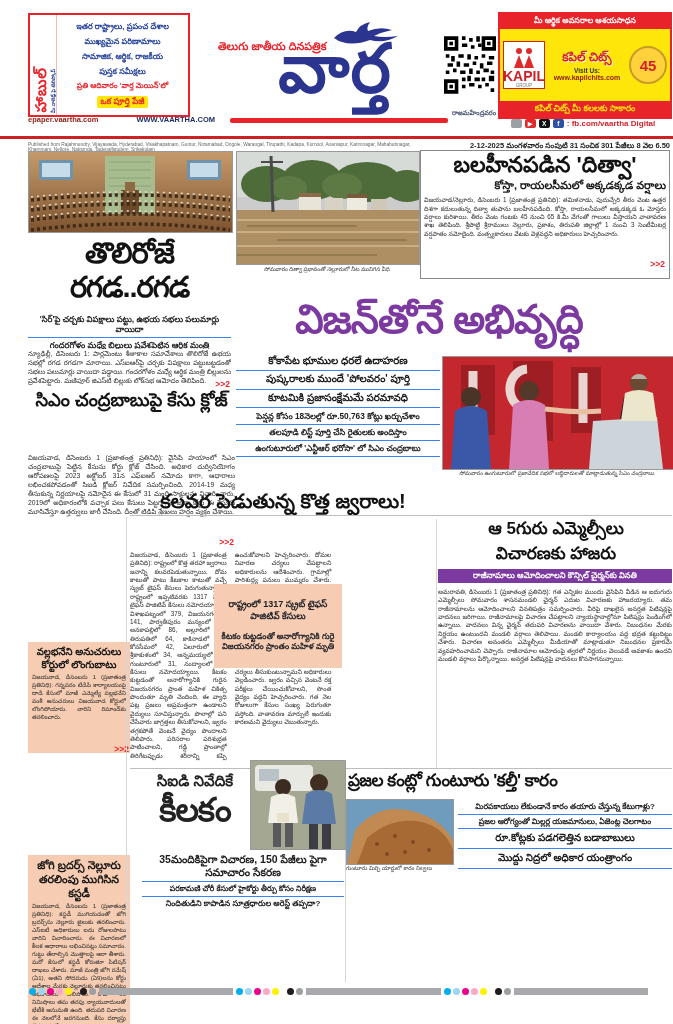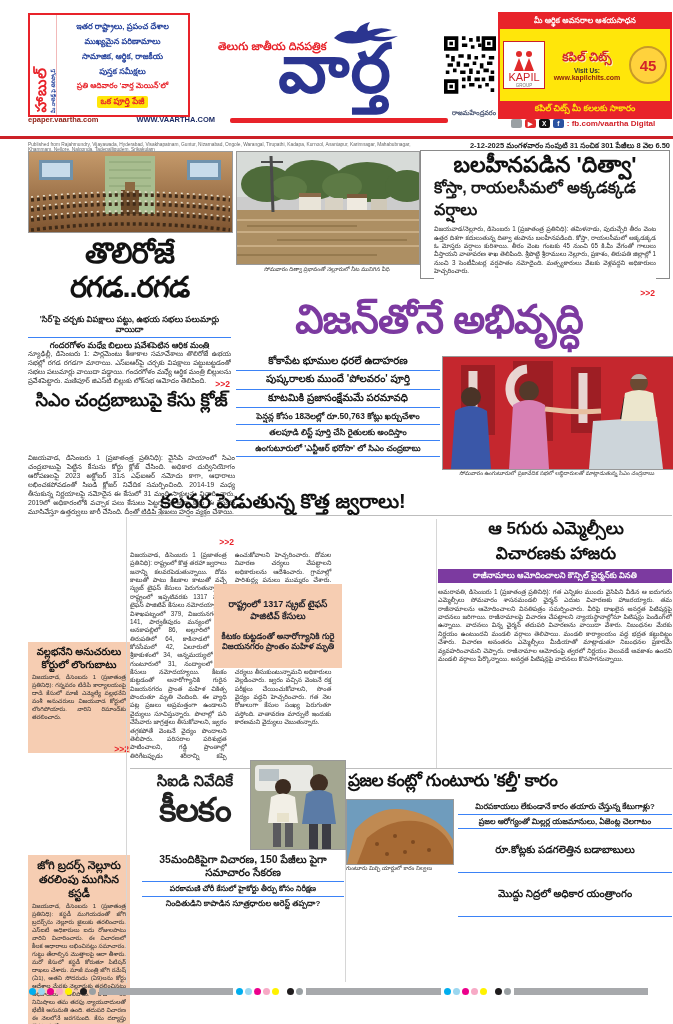--- a/index.html
+++ b/index.html
@@ -23,21 +23,21 @@
   .lad-url2{color:#1e2d66;}
   .mast-tagline{left:218px;top:40px;color:#e8232a;font-weight:bold;font-size:11px;}
   .mast-title{left:222px;top:26px;width:226px;color:#2b3590;font-weight:bold;font-size:68px;line-height:1.25;text-align:center;letter-spacing:1px;}
   .mast-rule{left:230px;top:118px;width:218px;height:5px;background:#e8232a;border-radius:2px;}
   .mast-edition{left:452px;top:109px;font-size:6.5px;color:#44506e;font-weight:bold;}
   .qr{left:444px;top:36px;width:52px;height:58px;}
   .right-ad{left:498px;top:12px;width:170px;height:103px;border:2px solid #e8232a;display:flex;flex-direction:column;}
   .rad-top{background:#e8232a;color:#fff;font-size:8px;font-weight:bold;text-align:center;padding:2px 0;}
   .rad-mid{background:#ffe60a;flex:1;display:flex;align-items:center;justify-content:space-between;padding:2px 3px;gap:2px;}
   .kapil-box{width:40px;height:46px;background:#fff;border:1px solid #cc2127;display:flex;flex-direction:column;align-items:center;justify-content:flex-end;}
-  .kapil-word{color:#cc2127;font-weight:normal;font-size:11px;line-height:1;}
+  .kapil-word{color:#cc2127;font-weight:bold;font-size:14px;line-height:1;}
   .kapil-sub{color:#777;font-size:4.5px;line-height:1.2;}
   .rad-midtext{flex:1;text-align:center;}
   .rad-brand{color:#d2232a;font-weight:bold;font-size:12px;text-shadow:1px 1px 0 #f9f3c2;}
   .rad-visit{color:#333;font-weight:bold;font-size:6.5px;}
   .rad-url{color:#8c1d12;font-weight:bold;font-size:7px;}
   .badge45{width:34px;height:34px;border-radius:50%;background:#ffd23c;border:2px solid #c89a28;display:flex;align-items:center;justify-content:center;color:#d2232a;font-weight:bold;font-size:15px;}
   .rad-bottom{background:#e8232a;color:#ffe60a;font-size:8.5px;font-weight:bold;text-align:center;padding:2px 0;}
   .social-row{left:498px;top:119px;width:170px;display:flex;align-items:center;justify-content:center;gap:3px;}
   .soc-ico{width:11px;height:9px;border-radius:2px;display:inline-flex;align-items:center;justify-content:center;color:#fff;font-size:6.5px;font-weight:bold;}
   .soc-print{background:#9aa0a3;}
@@ -66,23 +66,23 @@
   .parl-body{left:28px;top:349px;width:203px;height:39px;background:#fff;}
   .cm-hl{left:28px;top:390px;width:207px;text-align:center;font-size:18px;}
   .cm-body{left:28px;top:414px;width:207px;height:93px;background:#fff;}
   .sbox{padding:4px 4px 8px;overflow:hidden;}
   .sbox-title{font-weight:bold;color:#151515;text-align:center;line-height:1.25;}
   .box1{left:28px;top:510px;width:94px;height:99px;}
   .box2{left:28px;top:612px;width:94px;height:247px;}
   .sbox .bt{font-size:6px;margin-top:3px;}
   .flood-photo{left:236px;top:151px;width:182px;height:112px;}
   .flood-cap{left:236px;top:266px;width:182px;}
-  .cyc-box{left:420px;top:150px;width:250px;height:129px;border:1px solid #8a8a8a;background:#fff;box-sizing:border-box;padding:1px 13px;}
+  .cyc-box{left:420px;top:150px;width:250px;height:129px;border:1px solid #8a8a8a;background:#fff;box-sizing:border-box;padding:1px 3px;}
   .cyc-hl{font-size:22px;text-align:center;line-height:1.2;}
-  .cyc-sub{font-size:16px;font-weight:bold;text-align:left;color:#191919;margin:1px 0 2px;}
+  .cyc-sub{font-size:11px;font-weight:bold;text-align:right;color:#191919;margin:1px 0 2px;}
   .cyc-body{height:72px;position:relative;background:#fff;}
   .vis-hl{left:232px;top:294px;width:414px;text-align:center;font-size:40px;line-height:1.25;color:#7c3aa0;letter-spacing:-1px;font-weight:bold;}
   .vis-subs{left:236px;top:352px;width:204px;}
   .vis-subs .big{font-size:10.2px;}
   .vis-subs .small{font-size:8.3px;}
   .vis-photo{left:442px;top:356px;width:230px;height:112px;}
   .vis-cap{left:442px;top:470px;width:230px;}
   .fev-hl{left:130px;top:490px;width:306px;text-align:center;font-size:20px;}
   .fev-body{left:130px;top:551px;width:306px;height:216px;column-count:3;column-gap:8px;background:#fff;}
   .fev-box{left:214px;top:584px;width:128px;height:84px;box-sizing:border-box;padding:6px 5px;display:flex;flex-direction:column;justify-content:space-evenly;}
@@ -97,21 +97,21 @@
   .cid-photo{left:250px;top:760px;width:94px;height:88px;}
   .cid-subs{left:142px;top:851px;width:202px;}
   .cid-subs .s1{font-size:10.5px;padding:2px 0;}
   .cid-subs .s2{font-size:7.6px;padding:2px 0;}
   .cid-subs .s3{font-size:8px;padding:2px 0;border-bottom:none;}
   .chl-hl{left:348px;top:771px;width:304px;font-size:17px;letter-spacing:-0.5px;}
   .chl-photo{left:346px;top:799px;width:106px;height:64px;}
   .chl-cap{left:346px;top:865px;width:106px;text-align:left;}
   .chl-subs{left:458px;top:800px;width:214px;}
   .chl-subs .a{font-size:7.8px;padding:2px 0;}
-  .chl-subs .b{font-size:10.2px;padding:15px 0;}
+  .chl-subs .b{font-size:10.2px;padding:3px 0;}
   
   .regbar{left:26px;top:987px;width:622px;height:8px;display:flex;align-items:center;}
   .regbar .bar{flex:1;height:7px;background:#a7a9ac;}
   .dots{display:flex;gap:2px;margin:0 3px;align-items:center;}
   .dot{width:7px;height:7px;border-radius:50%;}
   .d1{background:#00aeef}.d2{background:#9bd7f0}.d3{background:#ec008c}.d4{background:#f7aac6}.d5{background:#fff200}
   .d6{background:#1f1c1d;margin-left:6px}.d7{background:#9aa0a3}
 </style>
 </head>
 <body>

